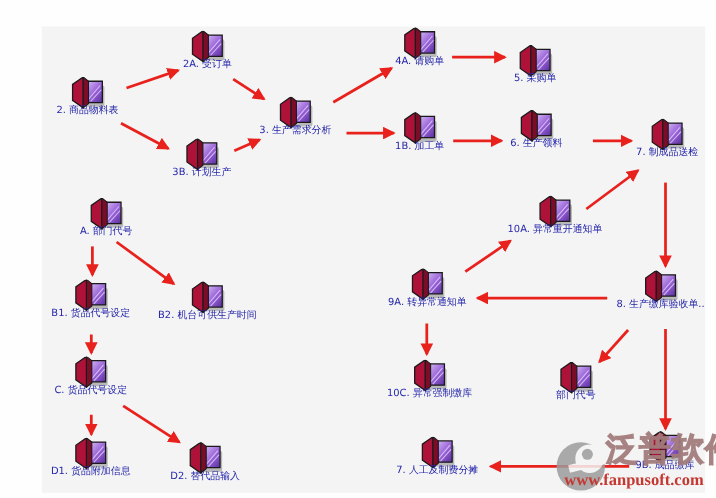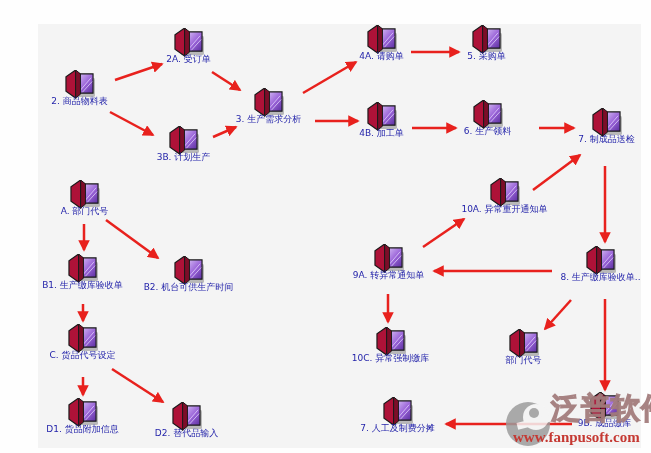--- a/index.html
+++ b/index.html
@@ -107,31 +107,31 @@
           <use href="#book"></use>
         </svg>
       <div class="lbl">3. 生产需求分析</div>
     </div>
       <div class="node" style="left: 365px; top: 25px;">
       <svg class="icon" width="33" height="29" viewBox="0 0 34 30">
           <use href="#book"></use>
         </svg>
       <div class="lbl">4A. 请购单</div>
     </div>
-      <div class="node" style="left: 470px; top: 25px;">
+      <div class="node" style="left: 470px; top: 41px;">
       <svg class="icon" width="33" height="29" viewBox="0 0 34 30">
           <use href="#book"></use>
         </svg>
       <div class="lbl">5. 采购单</div>
     </div>
       <div class="node" style="left: 365px; top: 102px;">
       <svg class="icon" width="33" height="29" viewBox="0 0 34 30">
           <use href="#book"></use>
         </svg>
-      <div class="lbl">4B. 加工单</div>
+      <div class="lbl">1B. 加工单</div>
     </div>
       <div class="node" style="left: 471px; top: 100px;">
       <svg class="icon" width="33" height="29" viewBox="0 0 34 30">
           <use href="#book"></use>
         </svg>
       <div class="lbl">6. 生产领料</div>
     </div>
       <div class="node" style="left: 590px; top: 108px;">
       <svg class="icon" width="33" height="29" viewBox="0 0 34 30">
           <use href="#book"></use>
@@ -173,31 +173,31 @@
           <use href="#book"></use>
         </svg>
       <div class="lbl">7. 人工及制费分摊</div>
     </div>
       <div class="node" style="left: 588px; top: 392px;">
       <svg class="icon" width="33" height="29" viewBox="0 0 34 30">
           <use href="#book"></use>
         </svg>
       <div class="lbl">9B. 成品缴库</div>
     </div>
-      <div class="node" style="left: 68px; top: 180px;">
+      <div class="node" style="left: 80px; top: 180px;">
       <svg class="icon" width="33" height="29" viewBox="0 0 34 30">
           <use href="#book"></use>
         </svg>
       <div class="lbl">A. 部门代号</div>
     </div>
       <div class="node" style="left: 66px; top: 254px;">
       <svg class="icon" width="33" height="29" viewBox="0 0 34 30">
           <use href="#book"></use>
         </svg>
-      <div class="lbl">B1. 生产缴库验收单</div>
+      <div class="lbl">B1. 货品代号设定</div>
     </div>
       <div class="node" style="left: 172px; top: 256px;">
       <svg class="icon" width="33" height="29" viewBox="0 0 34 30">
           <use href="#book"></use>
         </svg>
       <div class="lbl">B2. 机台可供生产时间</div>
     </div>
       <div class="node" style="left: 66px; top: 324px;">
       <svg class="icon" width="33" height="29" viewBox="0 0 34 30">
           <use href="#book"></use>

